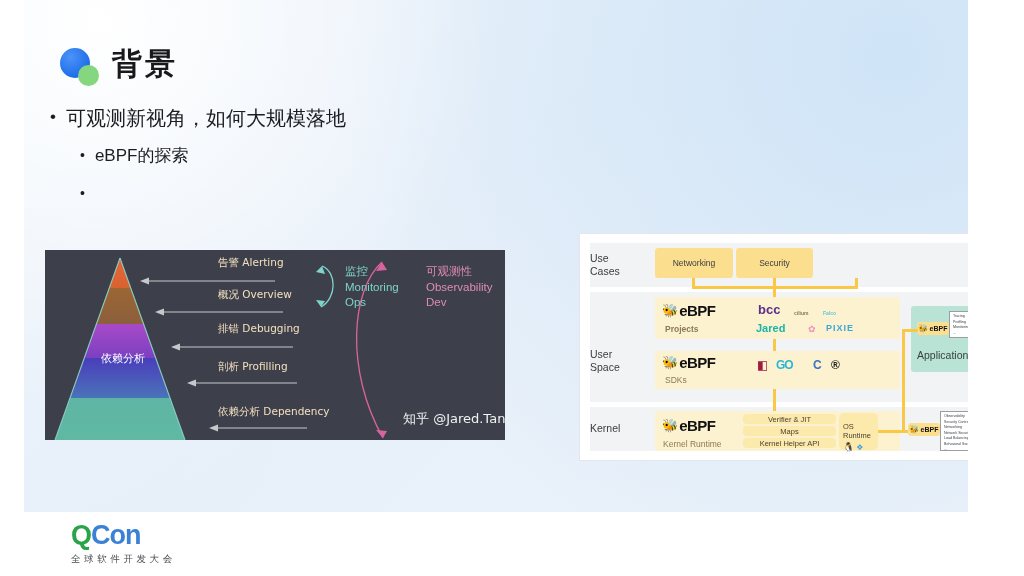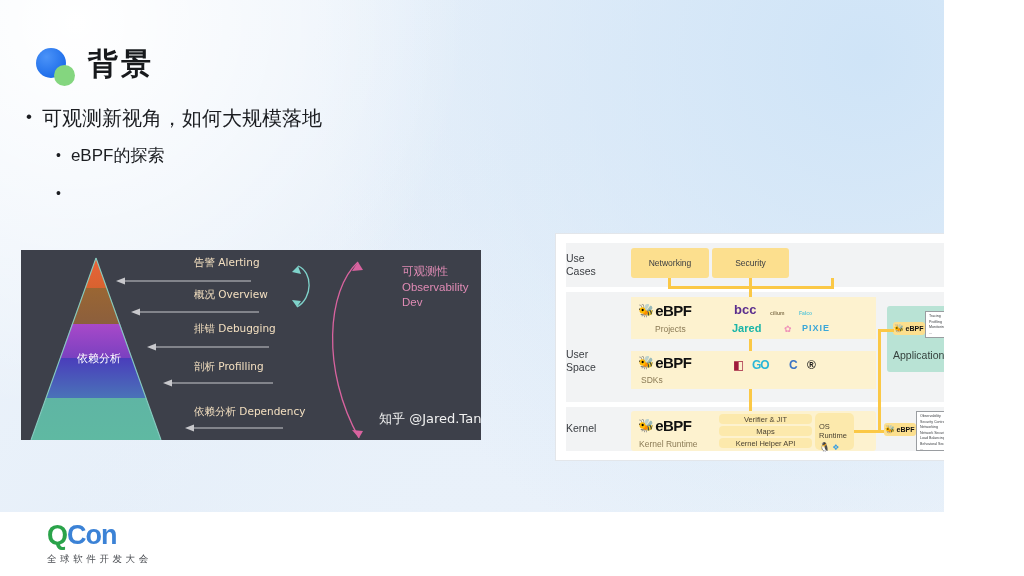--- a/index.html
+++ b/index.html
@@ -9,20 +9,21 @@
     background:#ffffff;
   }
   .slide{
     position:relative;width:944px;height:576px;
     background:
       radial-gradient(circle at 8% 4%, #ffffff 0%, rgba(255,255,255,0) 38%),
       radial-gradient(circle at 92% 10%, #cfe4f7 0%, rgba(207,228,247,0) 55%),
       radial-gradient(circle at 50% 95%, #e9f1fa 0%, rgba(233,241,250,0) 60%),
       linear-gradient(135deg,#eef4fb 0%, #e6eff9 45%, #edf3fa 100%);
     overflow:hidden;
+    margin-left:24px;
   }
 
   
   .logo-mark{position:absolute;left:36px;top:48px;width:40px;height:38px;}
   .logo-mark .dot-blue{
     position:absolute;left:0;top:0;width:30px;height:30px;border-radius:50%;
     background:radial-gradient(circle at 35% 30%,#4b93f8 0%,#1f6eea 70%,#1a62d8 100%);
   }
   .logo-mark .dot-green{
     position:absolute;left:18px;top:17px;width:21px;height:21px;border-radius:50%;
@@ -228,20 +229,25 @@
     </svg>
 
     <div class="pyr-label amber" style="left:173px;top:6px;">告警 Alerting</div>
     <div class="pyr-label amber" style="left:173px;top:38px;">概况 Overview</div>
     <div class="pyr-label amber" style="left:173px;top:72px;">排错 Debugging</div>
     <div class="pyr-label amber" style="left:173px;top:110px;">剖析 Profilling</div>
     <div class="pyr-label amber" style="left:173px;top:155px;">依赖分析 Dependency</div>
 
     <div class="pyr-center">依赖分析</div>
 
+    <div class="arc-text teal" style="left:300px;top:14px;">
+      <div>监控</div>
+      <div>Monitoring</div>
+      <div>Ops</div>
+    </div>
     <div class="arc-text pink" style="left:381px;top:14px;">
       <div>可观测性</div>
       <div>Observability</div>
       <div>Dev</div>
     </div>
 
     <div class="watermark">知乎 @Jared.Tan</div>
   </div>
 
   <div class="ebpf-panel">
@@ -273,21 +279,21 @@
     <div class="conn" style="left:193px;top:44px;width:3px;height:10px;"></div>
     <div class="conn" style="left:275px;top:44px;width:3px;height:10px;"></div>
     <div class="conn" style="left:112px;top:52px;width:166px;height:3px;"></div>
     <div class="conn" style="left:193px;top:52px;width:3px;height:12px;"></div>
 
     <div class="yellow-band" style="left:75px;top:63px;width:245px;height:42px;"></div>
     <div class="ebpf-logo" style="left:82px;top:68px;">
       <span class="bee">🐝</span>
       <span class="txt">eBPF</span>
     </div>
-    <div class="sub-lbl" style="left:99px;top:90px;">Projects</div>
+    <div class="sub-lbl" style="left:85px;top:90px;font-weight:bold;">Projects</div>
     <div class="proj-logos">
       <div class="pl" style="left:178px;top:68px;color:#5b2f8e;font-size:13px;">bcc</div>
       <div class="pl" style="left:214px;top:76px;color:#8a7a55;font-size:5px;">cilium</div>
       <div class="pl" style="left:243px;top:76px;color:#5fc8d8;font-size:5px;">Falco</div>
       <div class="pl" style="left:176px;top:88px;color:#19b5a8;font-size:11px;">Jared</div>
       <div class="pl" style="left:228px;top:90px;color:#ef93b8;font-size:9px;">✿</div>
       <div class="pl" style="left:246px;top:89px;color:#3aa7d8;font-size:9px;letter-spacing:1px;">PIXIE</div>
     </div>
     <div class="conn" style="left:193px;top:105px;width:3px;height:12px;"></div>
 

